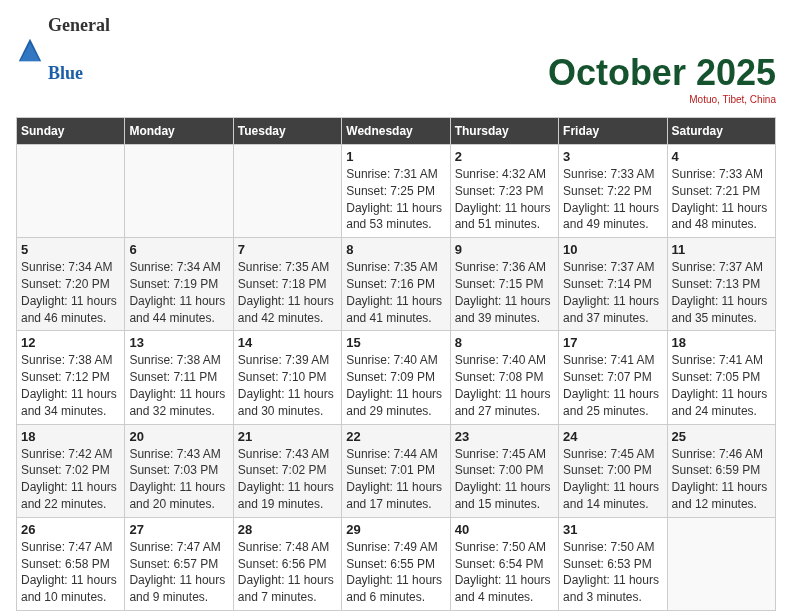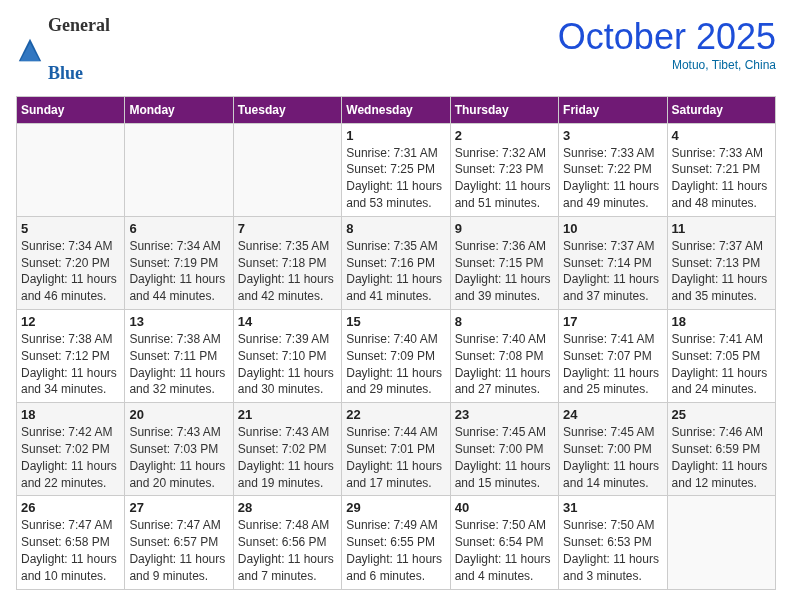--- a/index.html
+++ b/index.html
@@ -33,34 +33,35 @@
     .logo-icon {
       width: 28px;
       height: 28px;
       margin-right: 4px;
     }
     .title-block {
       text-align: right;
     }
     .month-title {
       font-size: 36px;
-      font-weight: normal;
-      color: #1d4ed8;
+      font-weight: bold;
+      color: #14532d;
+      margin-top: 36px;
     }
     .location {
-      font-size: 12px;
-      color: #0369a1;
+      font-size: 10px;
+      color: #b91c1c;
     }
     .calendar {
       width: 100%;
       border-collapse: collapse;
       font-size: 11px;
     }
     .calendar thead th {
-      background-color: #701a75;
+      background-color: #404040;
       color: #fff;
       padding: 6px 4px;
       text-align: left;
       font-size: 12px;
       font-weight: bold;
       border: 1px solid #ccc;
     }
     .calendar tbody td {
       vertical-align: top;
       border: 1px solid #ccc;
@@ -126,21 +127,21 @@
         <td class="empty-cell"></td>
         <td>
           <div class="day-number">1</div>
           <div class="day-info" style="white-space: pre-line;">Sunrise: 7:31 AM
 Sunset: 7:25 PM
 Daylight: 11 hours
 and 53 minutes.</div>
         </td>
         <td>
           <div class="day-number">2</div>
-          <div class="day-info" style="white-space: pre-line;">Sunrise: 7:32 AM
+          <div class="day-info" style="white-space: pre-line;">Sunrise: 4:32 AM
 Sunset: 7:23 PM
 Daylight: 11 hours
 and 51 minutes.</div>
         </td>
         <td>
           <div class="day-number">3</div>
           <div class="day-info" style="white-space: pre-line;">Sunrise: 7:33 AM
 Sunset: 7:22 PM
 Daylight: 11 hours
 and 49 minutes.</div>

